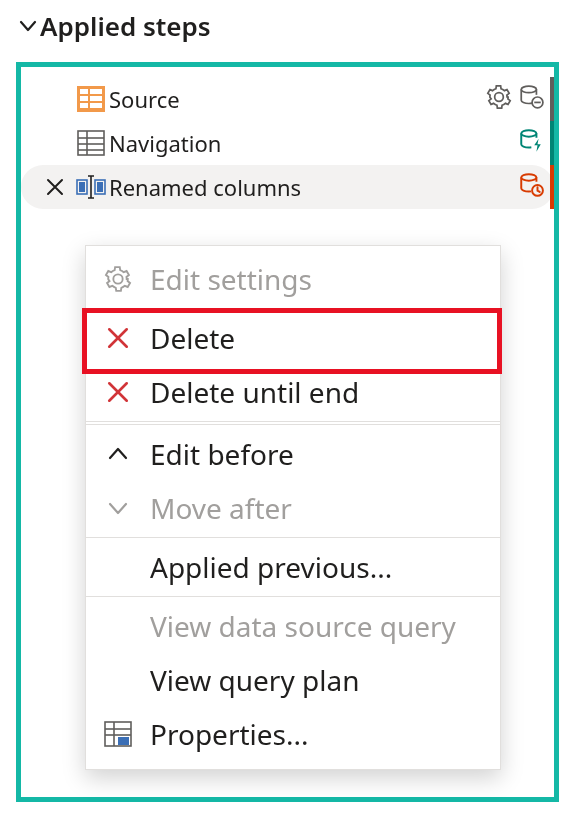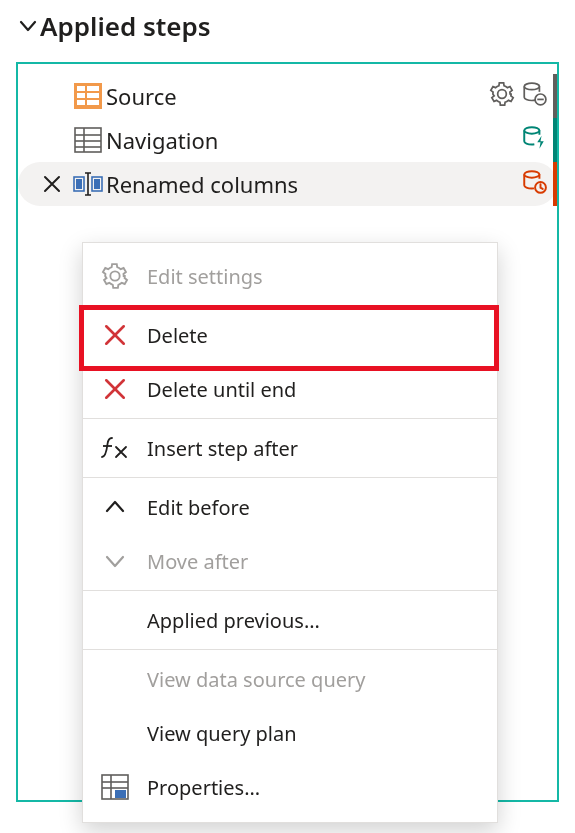--- a/index.html
+++ b/index.html
@@ -2,31 +2,31 @@
 <html><head>
 <meta charset="utf-8">
 <style>
   html,body{margin:0;padding:0;font-family:"Segoe UI",system-ui,sans-serif;font-size:16px;color:#201f1e;background:#fff;}
   .root{width:575px;height:833px;box-sizing:border-box;position:relative;padding:8px 16px;}
   
   .header{display:flex;align-items:center;gap:2px;margin:0 0 18px 2px;}
   .header svg{flex:0 0 auto;}
   .header-title{font-size:26px;font-weight:600;}
   
-  .panel{border:2px solid #14b8a6;padding:10px 0 0 0;position:relative;min-height:740px;box-sizing:border-box;}
+  .panel{border:5px solid #14b8a6;padding:10px 0 0 0;position:relative;min-height:740px;box-sizing:border-box;}
   .step{display:flex;align-items:center;height:44px;padding:0 8px 0 16px;position:relative;}
   .step.selected{background:#f3f2f1;border-radius:22px;}
   .step .lead{width:36px;display:flex;justify-content:center;align-items:center;}
   .step .ico{width:36px;display:flex;justify-content:center;align-items:center;}
   .step-label{font-size:22px;flex:1 1 auto;white-space:nowrap;overflow:hidden;text-overflow:ellipsis;}
   .step-indicators{display:flex;align-items:center;gap:6px;margin-right:2px;}
   .edge-bar{width:4px;height:44px;position:absolute;right:0;top:0;}
   
   .menu{position:absolute;left:64px;top:178px;width:414px;background:#fff;border:1px solid #e1dfdd;box-shadow:0 8px 22px rgba(0,0,0,.18);padding:6px 0 8px 0;}
-  .menu-item{display:flex;align-items:center;height:54px;padding:0 14px;gap:14px;font-size:20px;cursor:default;position:relative;}
+  .menu-item{display:flex;align-items:center;height:54px;padding:0 14px;gap:14px;font-size:28px;cursor:default;position:relative;}
   .menu-item.disabled{color:#a19f9d;}
   .menu-item .mi-ico{width:36px;display:flex;justify-content:center;align-items:center;}
   .sep{height:1px;background:#e1dfdd;margin:2px 0;}
   .highlight{position:absolute;border:5px solid #e81123;box-sizing:border-box;pointer-events:none;}
 </style>
 </head>
 <body>
 
 <div class="root">
 
@@ -154,30 +154,20 @@
         <span class="mi-ico">
           <svg width="24" height="24" viewBox="0 0 22 22">
               <path d="M3 3 L19 19 M19 3 L3 19" stroke="#d13438" stroke-width="2.4" stroke-linecap="round"></path>
             </svg>
         </span>
         <span>Delete until end</span>
       </div>
 
       <div class="sep"></div>
 
-      <div class="menu-item">
-        <span class="mi-ico">
-          <svg width="30" height="26" viewBox="0 0 30 26">
-            <path d="M12 3c-3 0-4 2-4.5 6S6 22 2 22" fill="none" stroke="#201f1e" stroke-width="1.8" stroke-linecap="round"></path>
-            <line x1="3" y1="11" x2="12" y2="11" stroke="#201f1e" stroke-width="1.8"></line>
-            <path d="M16 12l10 10M26 12l-10 10" stroke="#201f1e" stroke-width="1.8" stroke-linecap="round"></path>
-          </svg>
-        </span>
-        <span>Insert step after</span>
-      </div>
 
       <div class="sep"></div>
 
       <div class="menu-item">
         <span class="mi-ico">
           <svg width="24" height="24" viewBox="0 0 24 24">
               <path d="M4 16 L12 7 L20 16" fill="none" stroke="#201f1e" stroke-width="2.2" stroke-linecap="round" stroke-linejoin="round"></path>
             </svg>
         </span>
         <span>Edit before</span>

